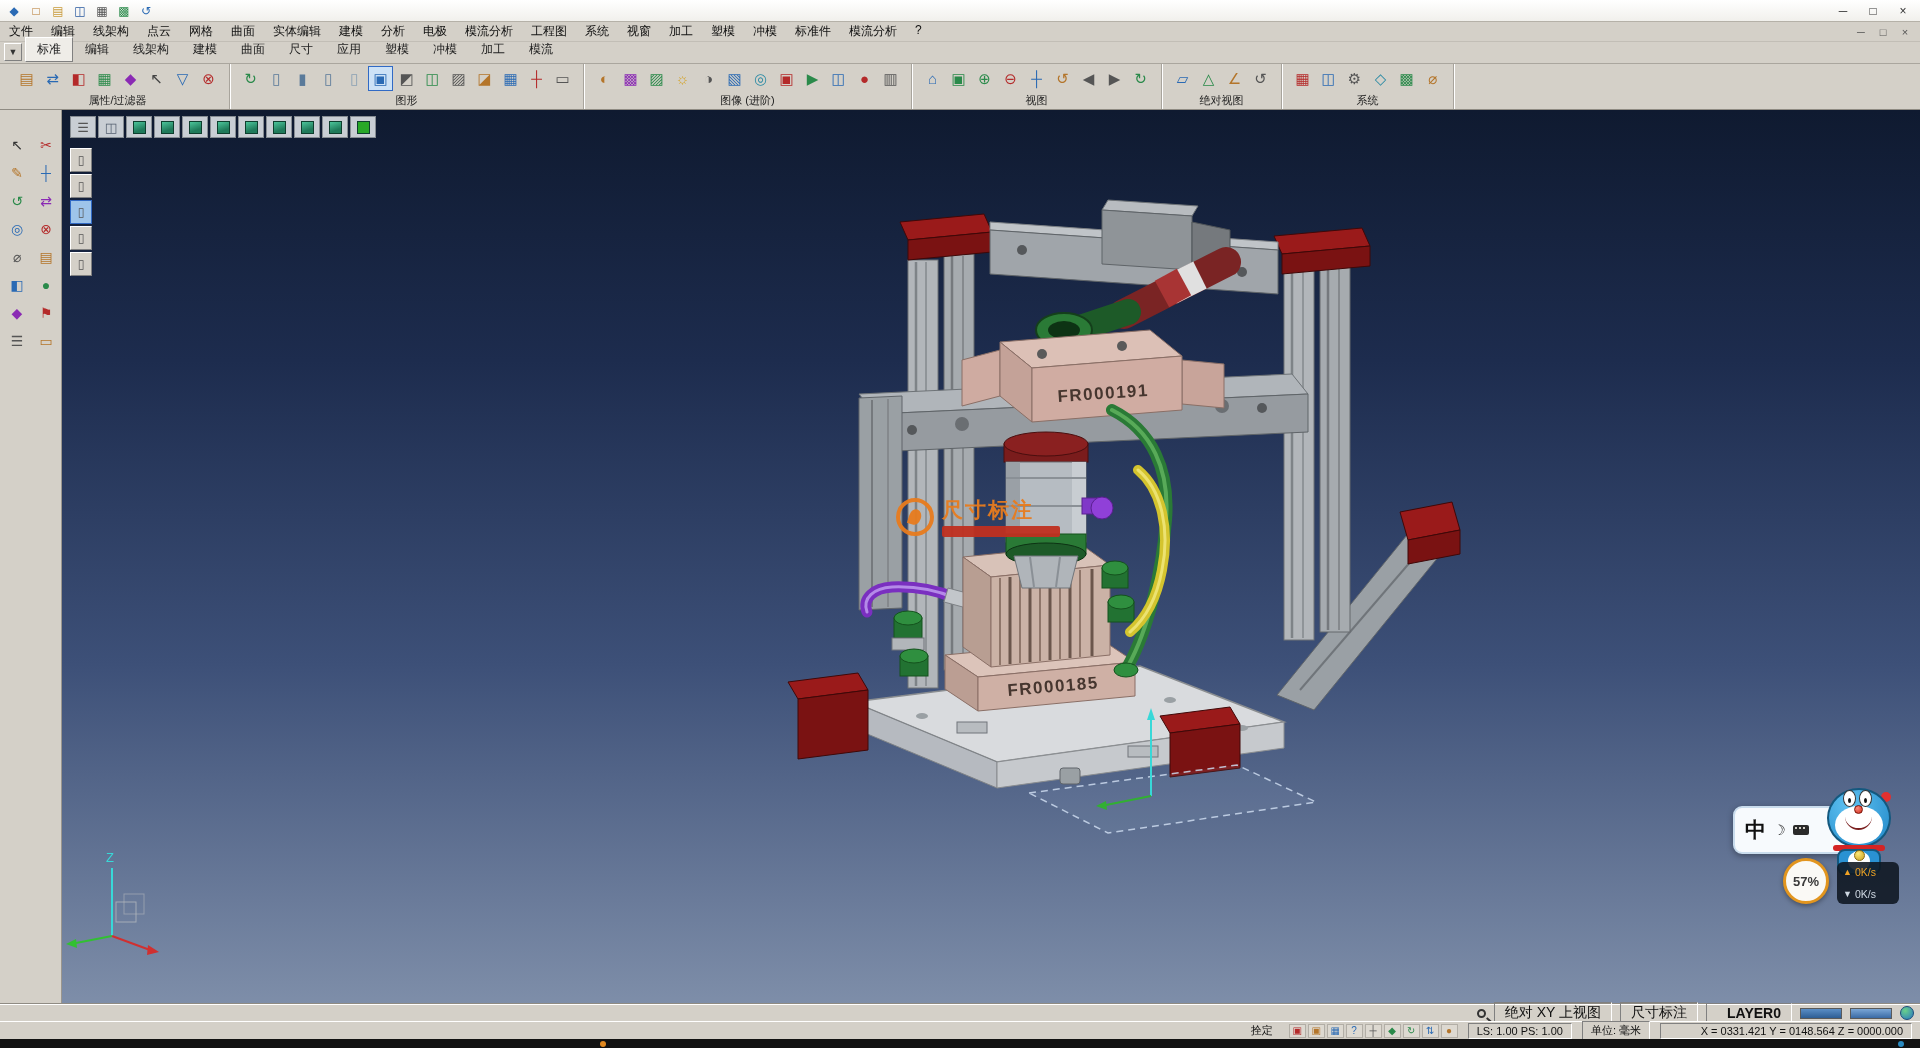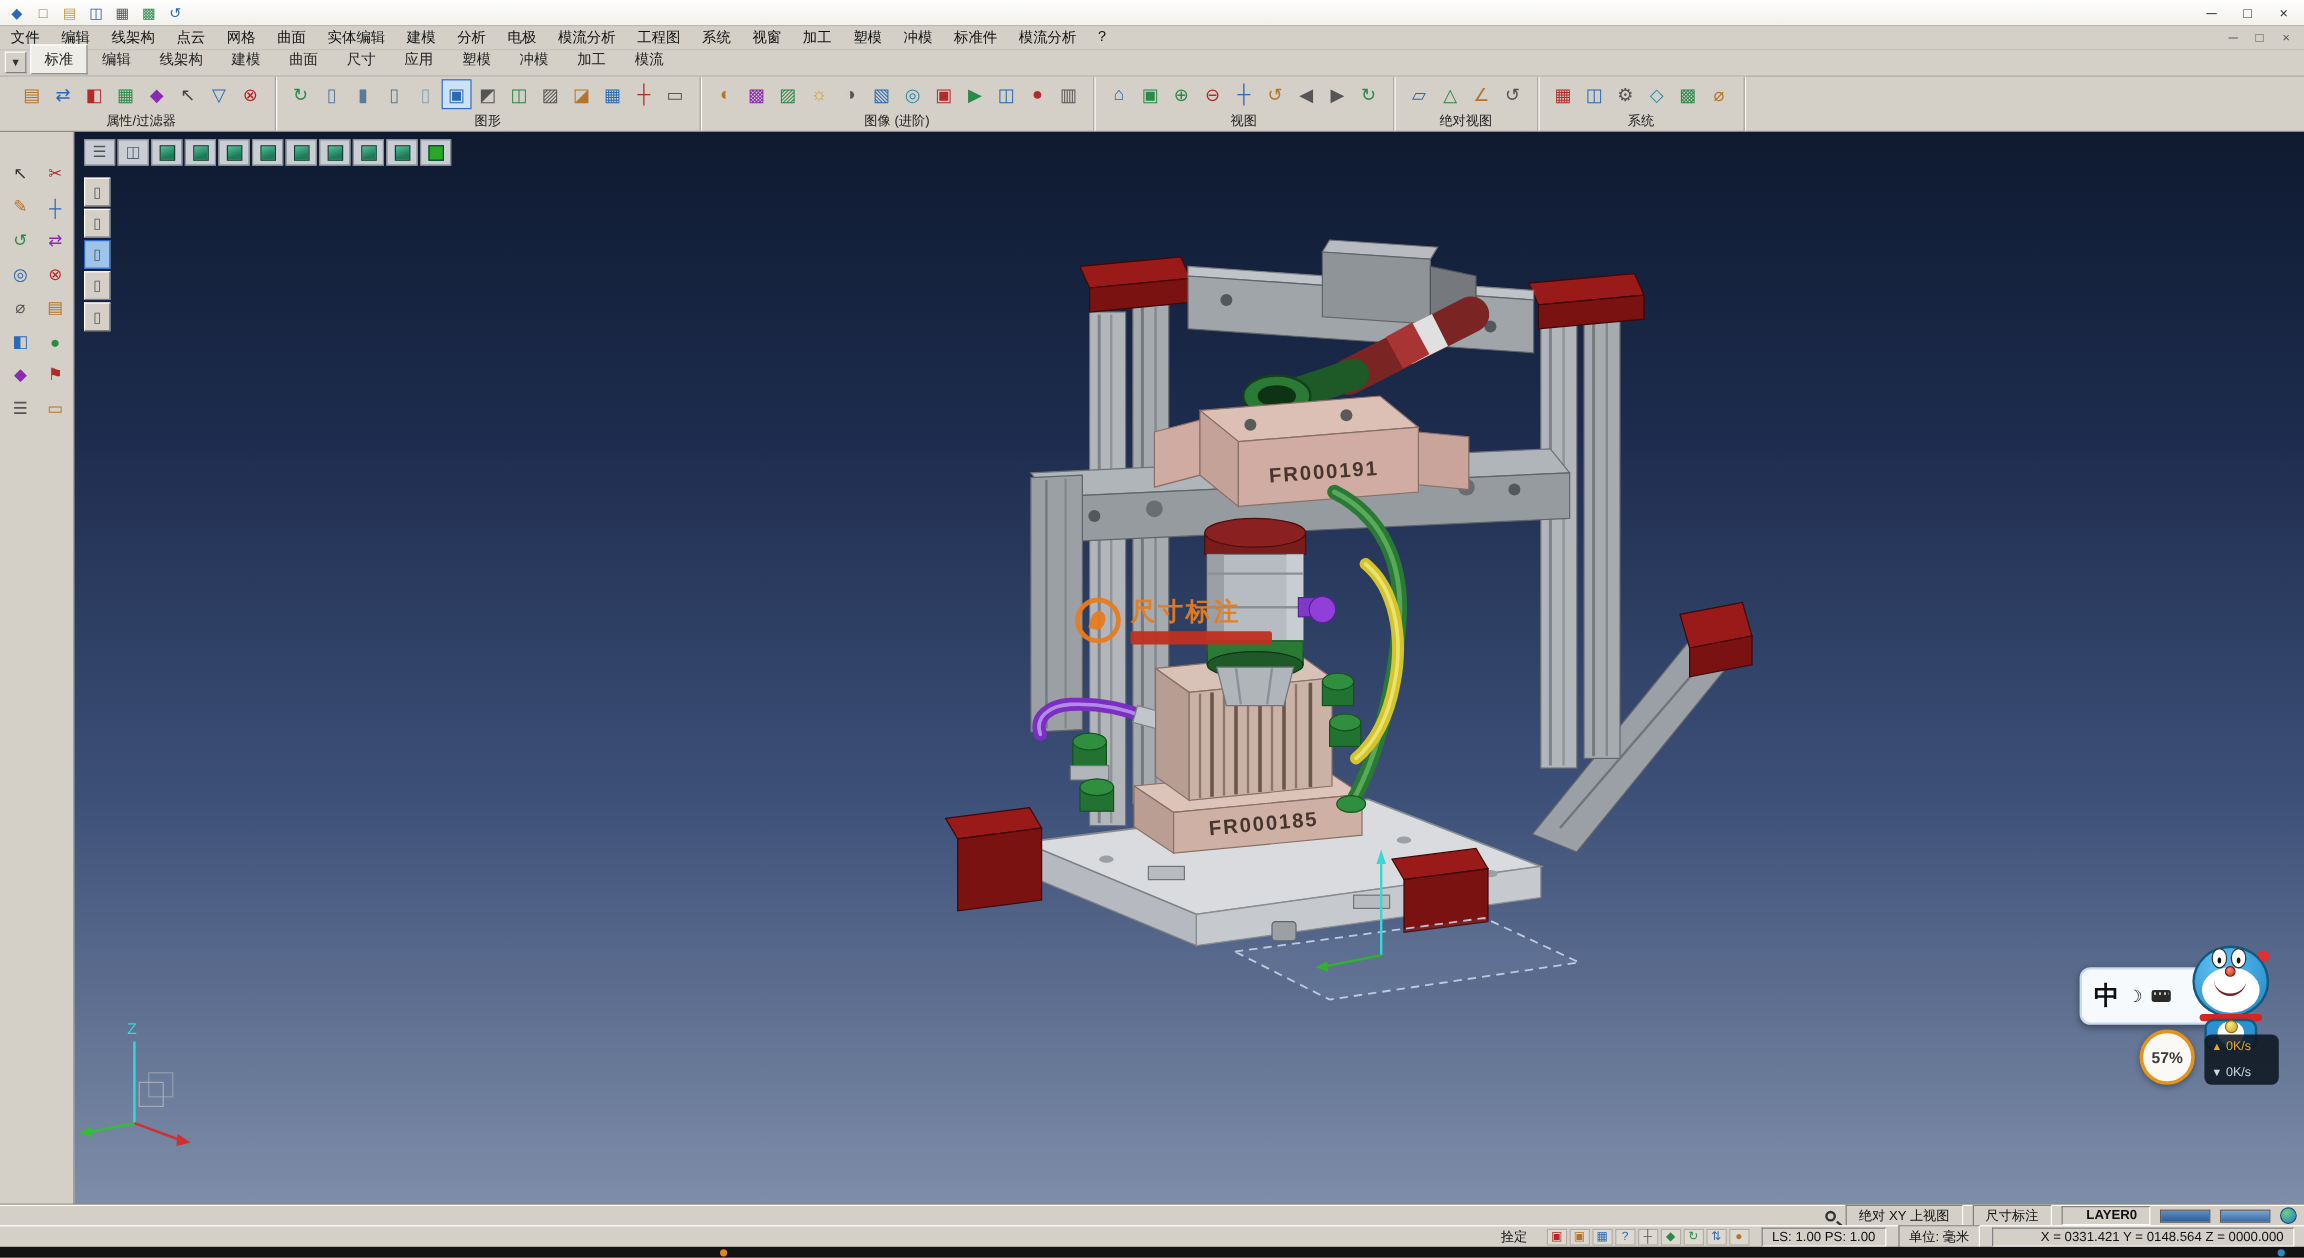--- a/index.html
+++ b/index.html
@@ -66,21 +66,21 @@
   .watermark { position:absolute; left:834px; top:386px; display:flex; align-items:center; gap:8px; opacity:.95; }
   .wm-logo { width:38px; height:38px; border-radius:50%; border:4px solid #e87c1e; position:relative; }
   .wm-logo::after { content:""; position:absolute; left:9px; top:7px; width:12px; height:16px;
     border-radius:50% 50% 50% 0; background:#e87c1e; transform:rotate(18deg); }
   .wm-title { color:#e87c1e; font-size:21px; font-weight:bold; letter-spacing:2px; }
   .wm-strip { width:118px; height:11px; background:#c03020; border-radius:2px; margin-top:2px; }
 
   
   .status1 { position:absolute; left:0; top:1004px; width:1920px; height:17px; background:#d4d0c8;
     border-top:1px solid #ffffff; box-shadow:0 -1px 0 #8f8b83; display:flex; align-items:center;
-    justify-content:flex-end; gap:8px; padding-right:6px; font-size:11px; color:#111; }
+    justify-content:flex-end; gap:8px; padding-right:6px; font-size:14px; color:#111; }
   .s-seg { padding:1px 10px; border:1px solid; border-color:#808080 #fff #fff #808080; }
   .s-layer { font-weight:bold;padding-left:20px; }
   .mag { width:9px; height:9px; border:2px solid #333; border-radius:50%; display:inline-block; position:relative; }
   .mag::after { content:""; position:absolute; left:7px; top:8px; width:6px; height:2px; background:#333; transform:rotate(40deg); }
   .swatch { width:42px; height:11px; border:1px solid #5a5a5a; }
   .sw1 { background:linear-gradient(#5a8ec6,#2d5d94); }
   .sw2 { background:linear-gradient(#7aa6d6,#3a6aa4); }
   .globe { width:14px; height:14px; border-radius:50%; background:radial-gradient(circle at 35% 30%,#6ad08a,#2a78c0); border:1px solid #1a4a7a; }
 
   .status2 { position:absolute; left:0; top:1021px; width:1920px; height:18px; background:#d4d0c8;

